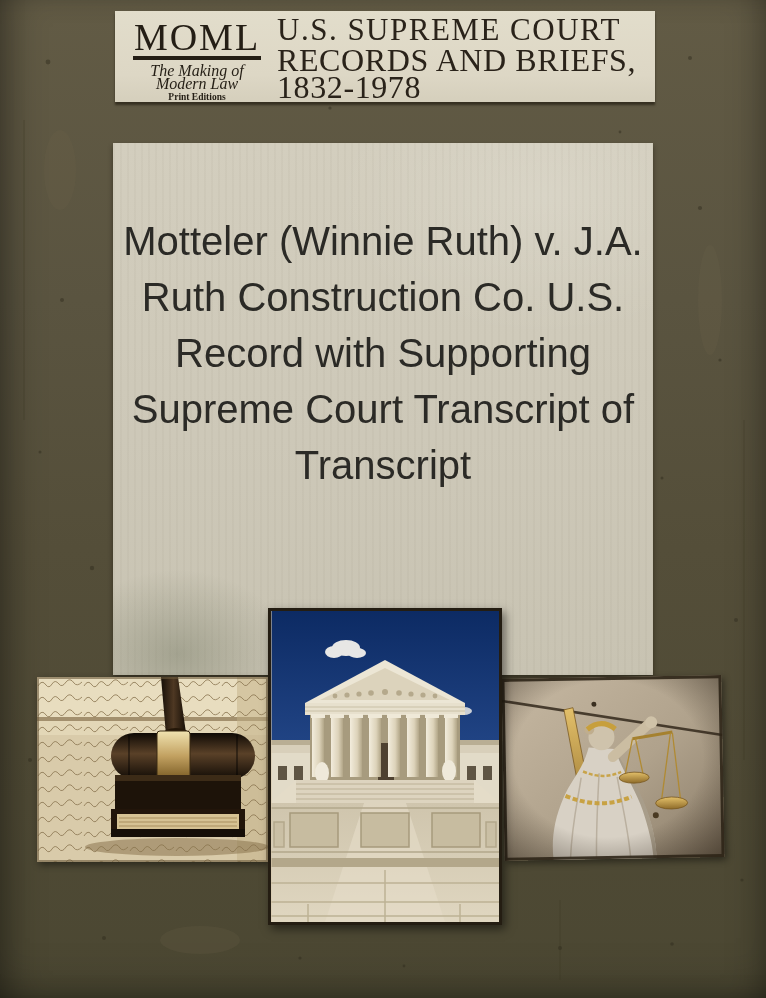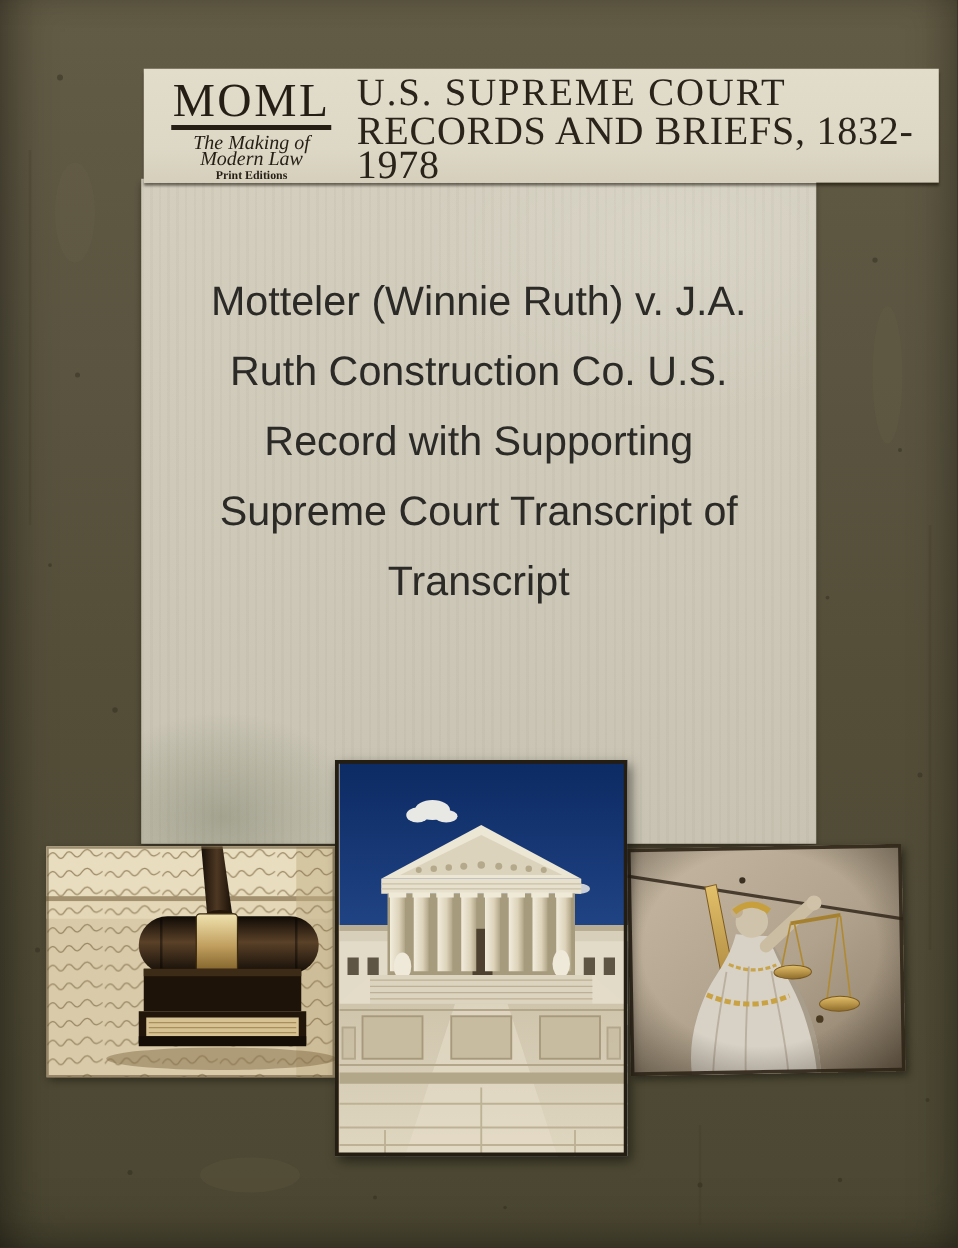--- a/index.html
+++ b/index.html
@@ -6,45 +6,45 @@
   *{box-sizing:border-box;}
   .cover{
     position:relative;width:766px;height:998px;overflow:hidden;
     font-family:"Liberation Serif",serif;
     background:linear-gradient(180deg,#625b45 0%,#5a5440 30%,#544e39 55%,#4b4732 100%);
     box-shadow:inset 26px 0 40px -22px rgba(0,0,0,.45), inset -22px 0 36px -20px rgba(0,0,0,.35), inset 0 -30px 50px -30px rgba(0,0,0,.35);
   }
   .bg-texture{position:absolute;left:0;top:0;z-index:0;}
   
   .band{
-    position:absolute;left:115px;top:11px;width:636px;height:91px;z-index:2;
+    position:absolute;left:115px;top:11px;width:540px;height:91px;z-index:2;
     background:linear-gradient(180deg,#e2ddcb 0%,#ddd7c5 70%,#d5cfbc 100%);
     box-shadow:0 3px 2px rgba(20,14,6,.55);
-    display:flex;align-items:center;margin-top:44px;
+    display:flex;align-items:center;
   }
   .moml{width:150px;margin-left:18px;padding-top:8px;text-align:center;color:#241e15;}
   .moml-word{font-size:38px;line-height:34px;letter-spacing:2px;}
   .moml-rule{width:128px;height:4px;background:#241e15;margin:2px auto 4px;}
   .moml-tagline{font-size:16px;line-height:13px;font-style:italic;}
   .moml-edition{font-size:9.5px;font-weight:bold;margin-top:2px;}
   .series{margin-left:16px;color:#2a231a;}
   .series-title{font-size:31px;line-height:35px;letter-spacing:1.5px;}
   .series-sub{font-size:32px;line-height:27px;letter-spacing:.6px;}
   
   .panel{
     position:absolute;left:113px;top:143px;width:540px;height:532px;z-index:1;
     background:
       radial-gradient(160px 120px at 12% 96%, rgba(104,110,88,.38), rgba(104,110,88,0) 70%),
       radial-gradient(300px 200px at 80% 10%, rgba(255,255,250,.15), rgba(255,255,250,0) 70%),
       repeating-linear-gradient(90deg, rgba(110,100,80,.045) 0 2px, rgba(0,0,0,0) 2px 7px),
       linear-gradient(180deg,#d3cebe 0%,#cdc8b8 55%,#c8c3b2 100%);
     box-shadow:0 3px 5px rgba(15,12,5,.45);
   }
   .title{margin:0;padding-top:70px;font-family:"Liberation Sans",sans-serif;font-weight:400;
-    font-size:33px;line-height:56px;color:#2b2a26;text-align:center;}
+    font-size:40px;line-height:56px;color:#2b2a26;text-align:center;}
   .title span{display:block;}
   .authors{margin-top:10px;font-family:"Liberation Sans",sans-serif;
     font-size:33px;line-height:40px;color:#2b2a26;text-align:center;letter-spacing:.5px;}
   .authors span{display:block;}
   
   .photo{position:absolute;margin:0;padding:0;line-height:0;}
   .photo svg{display:block;}
   .photo-left{left:37px;top:677px;width:231px;height:185px;z-index:3;box-shadow:2px 3px 7px rgba(0,0,0,.45);}
   .photo-center{left:268px;top:608px;width:234px;height:317px;z-index:4;box-shadow:3px 4px 9px rgba(0,0,0,.5);}
   .photo-right{left:503px;top:677px;width:220px;height:182px;z-index:3;transform:rotate(-1deg);box-shadow:2px 3px 7px rgba(0,0,0,.45);}

